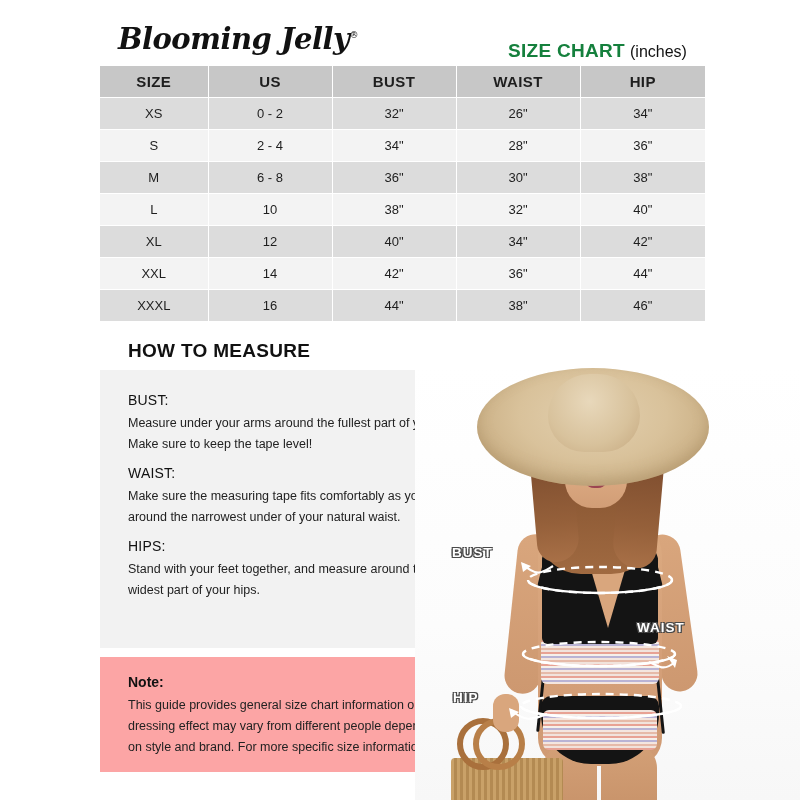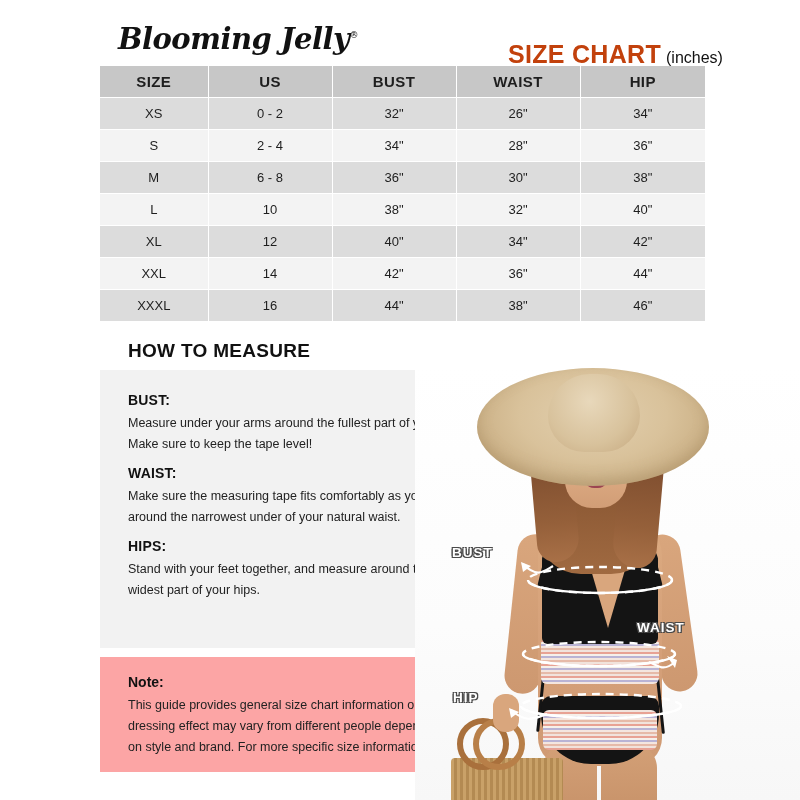--- a/index.html
+++ b/index.html
@@ -34,24 +34,24 @@
     vertical-align: super;
     font-style: normal;
     font-weight: 400;
   }
   #size-chart-title-wrap {
     position: absolute;
     left: 508px; top: 40px;
     white-space: nowrap;
   }
   #size-chart-title {
-    font-size: 25px;
+    font-size: 19px;
     font-weight: 700;
     letter-spacing: 0.3px;
-    color: #c2410c;
+    color: #15803d;
   }
   #size-chart-units {
     font-size: 16px;
     font-weight: 400;
     color: #111;
     margin-left: 5px;
   }
 
   
   #size-table {
@@ -97,21 +97,21 @@
   }
   #measure-panel {
     position: absolute;
     left: 100px; top: 370px;
     width: 605px; height: 278px;
     background: #f2f2f2;
   }
   .measure-block { position: absolute; left: 28px; }
   .measure-title {
     font-size: 14px;
-    font-weight: 700;
+    font-weight: 400;
     color: #111;
     margin-bottom: 5px;
     letter-spacing: 0.2px;
   }
   .measure-line {
     font-size: 12.5px;
     line-height: 21px;
     color: #222;
     white-space: nowrap;
   }

